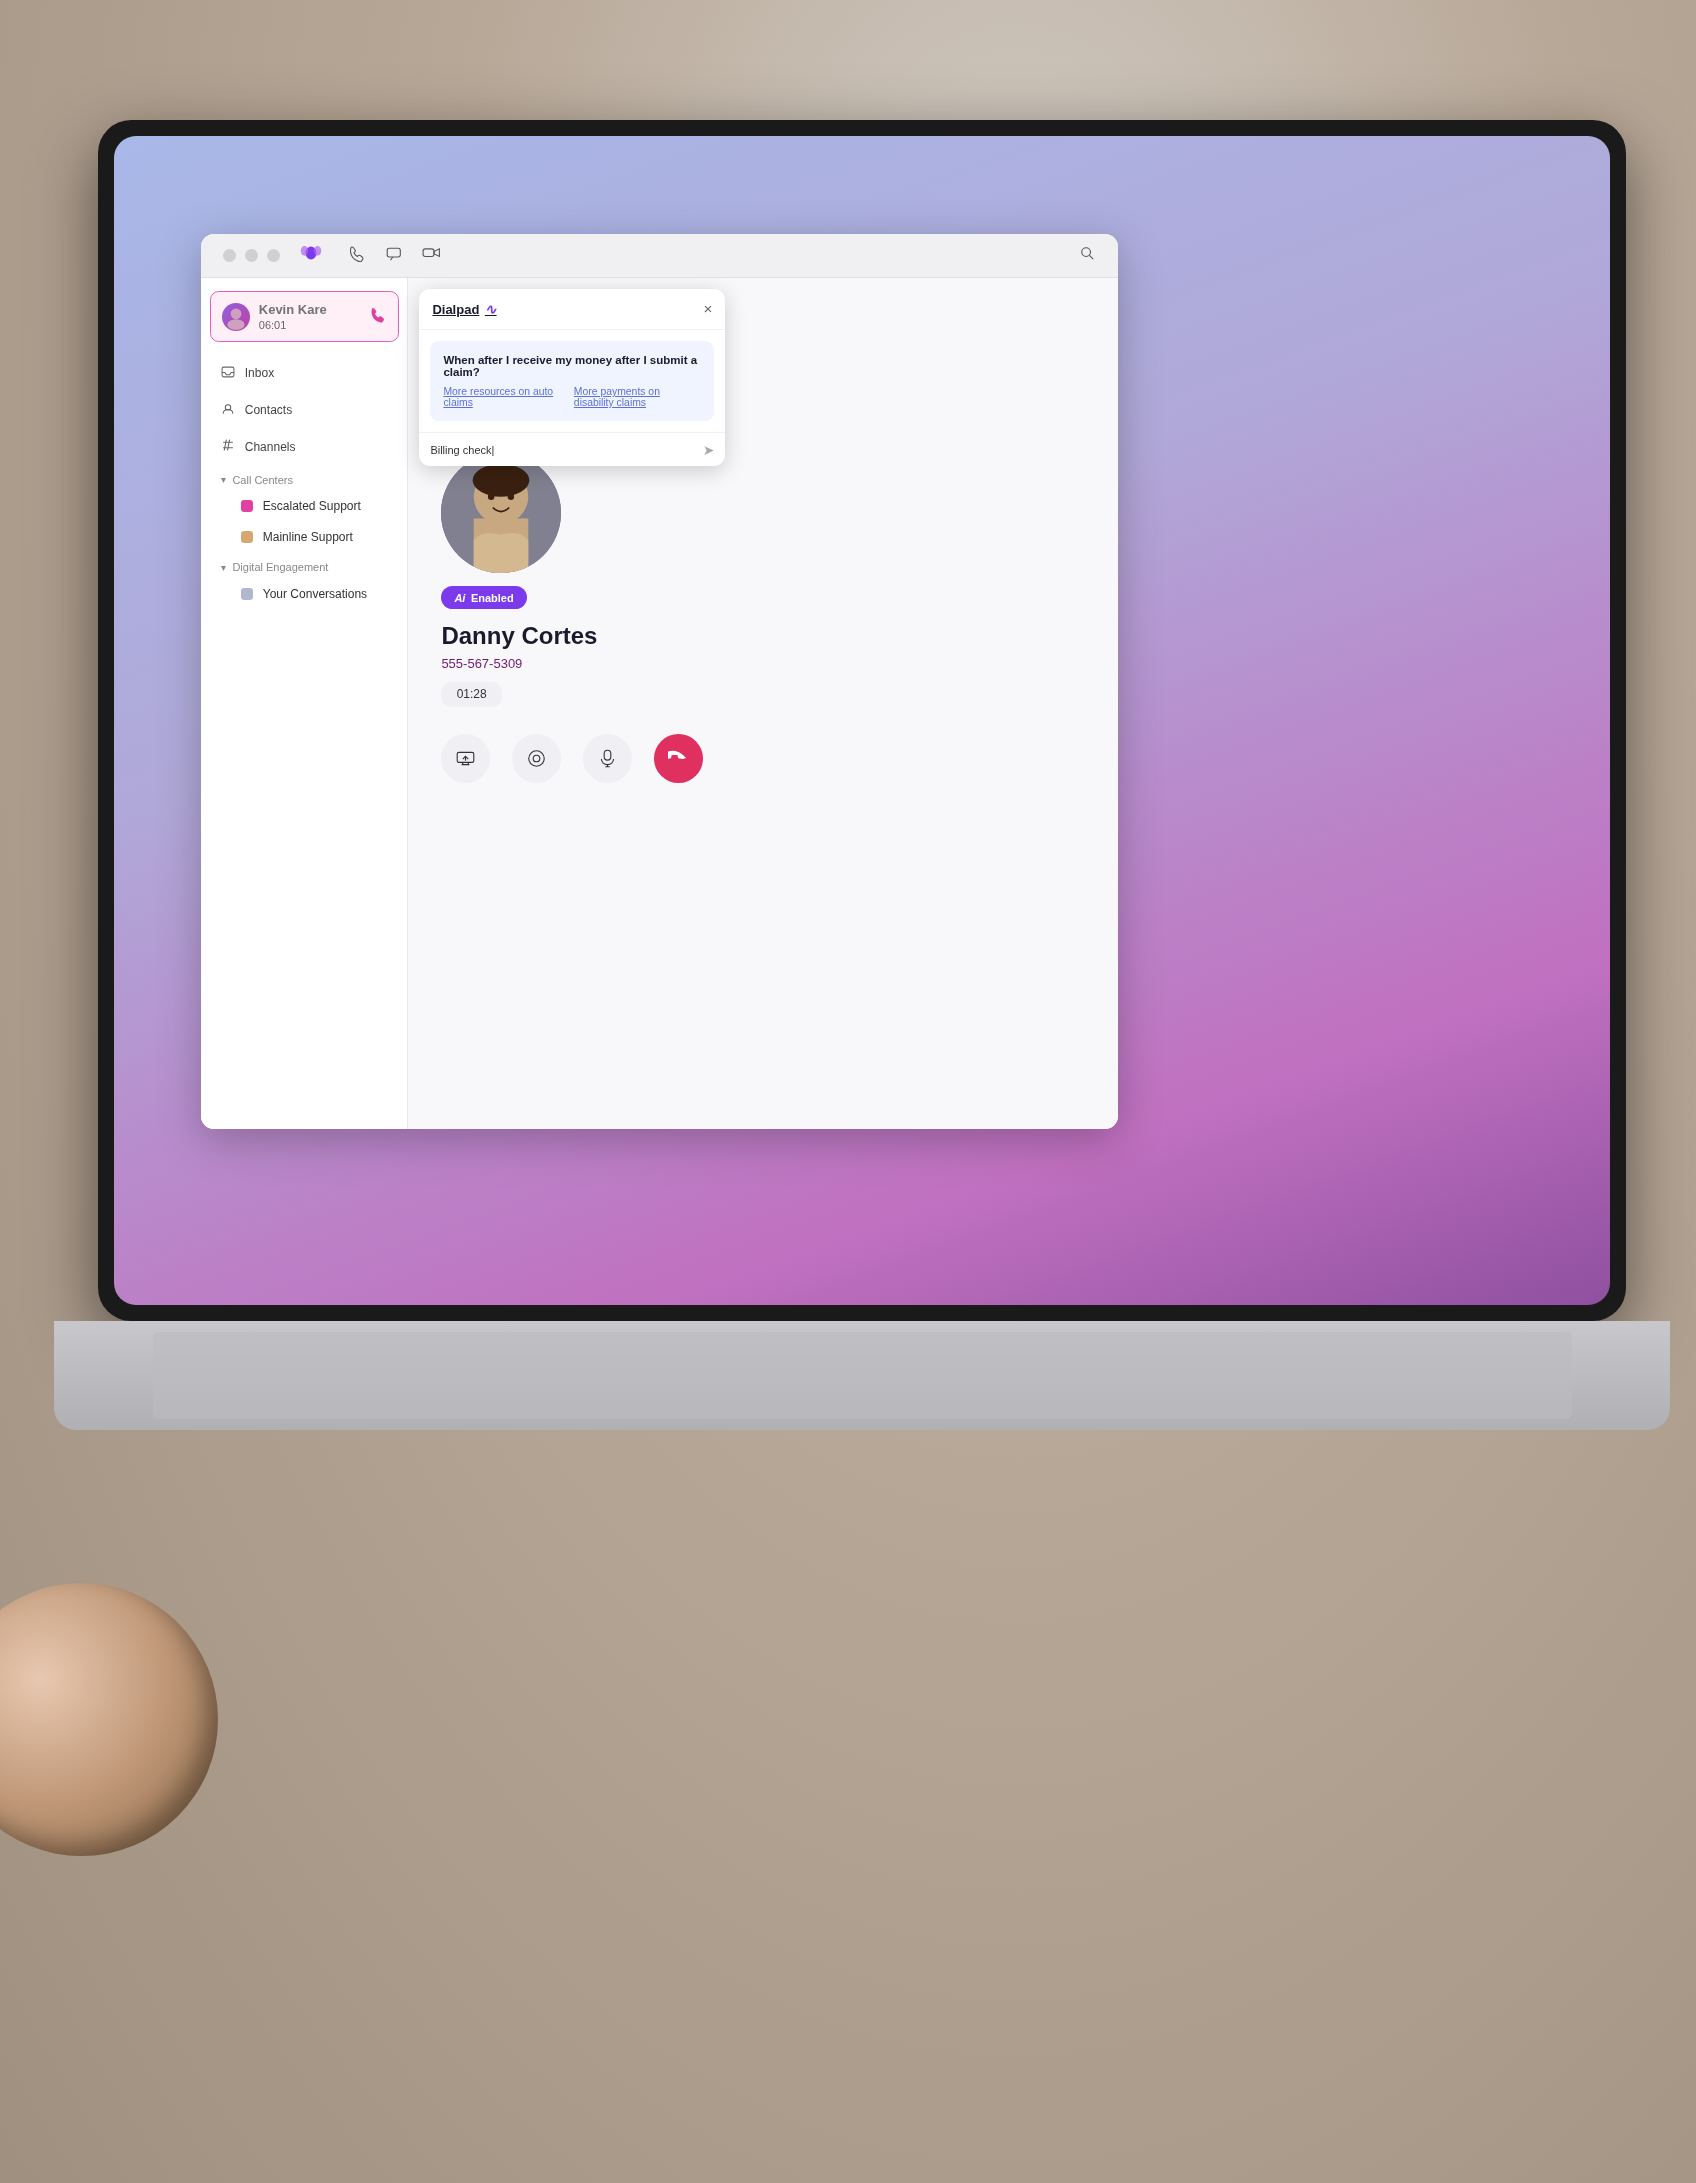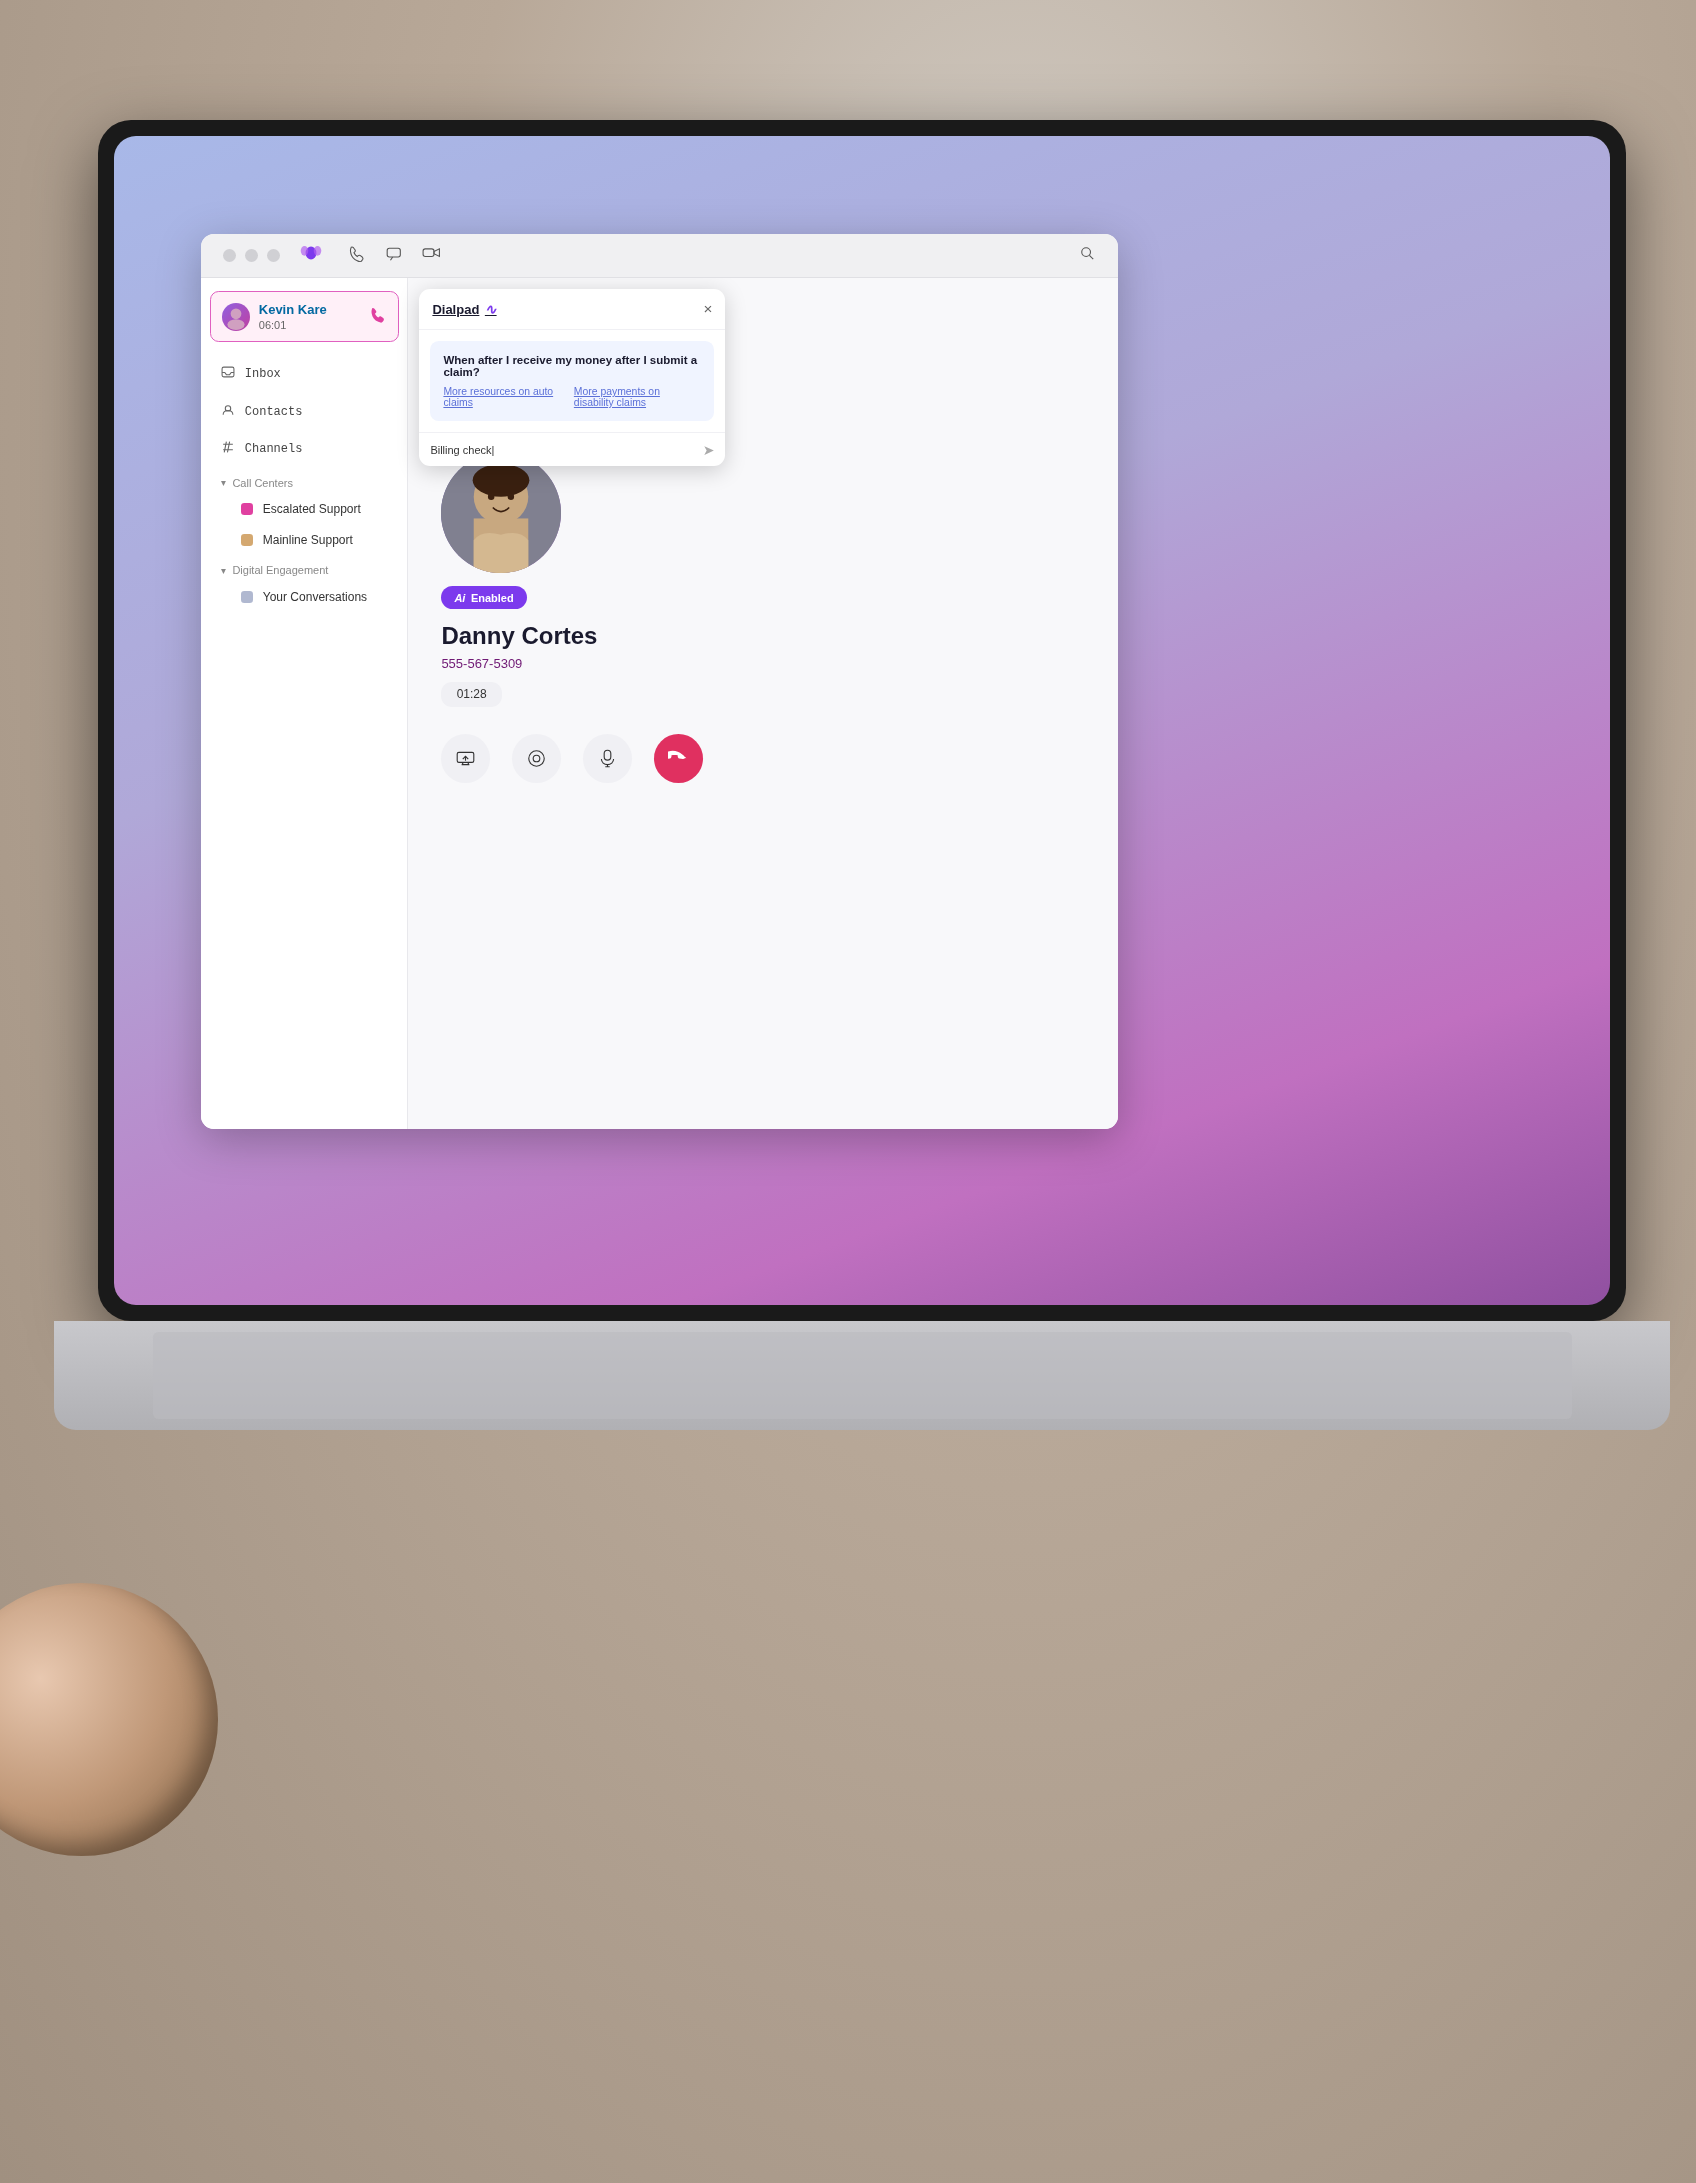--- a/index.html
+++ b/index.html
@@ -153,42 +153,41 @@
       font-weight: bold;
       flex-shrink: 0;
       overflow: hidden;
     }
     .caller-info {
       flex: 1;
     }
     .caller-name {
       font-size: 13px;
       font-weight: 600;
-      color: #0369a1;
+      color: #737373;
     }
     .call-timer {
       font-size: 11px;
       color: #666;
       margin-top: 2.2px;
     }
     .call-icon-active {
       color: #e040a0;
       font-size: 15.3px;
     }
 
     
     .nav-item {
       display: flex;
       align-items: center;
       gap: 9.8px;
       padding: 9.8px 19.6px;
       cursor: pointer;
       color: #444;
       font-size: 12px;
-      font-family: Liberation Mono, monospace;
     }
     .nav-icon {
       font-size: 14px;
       color: #666;
     }
 
     
     .section-header {
       display: flex;
       align-items: center;

